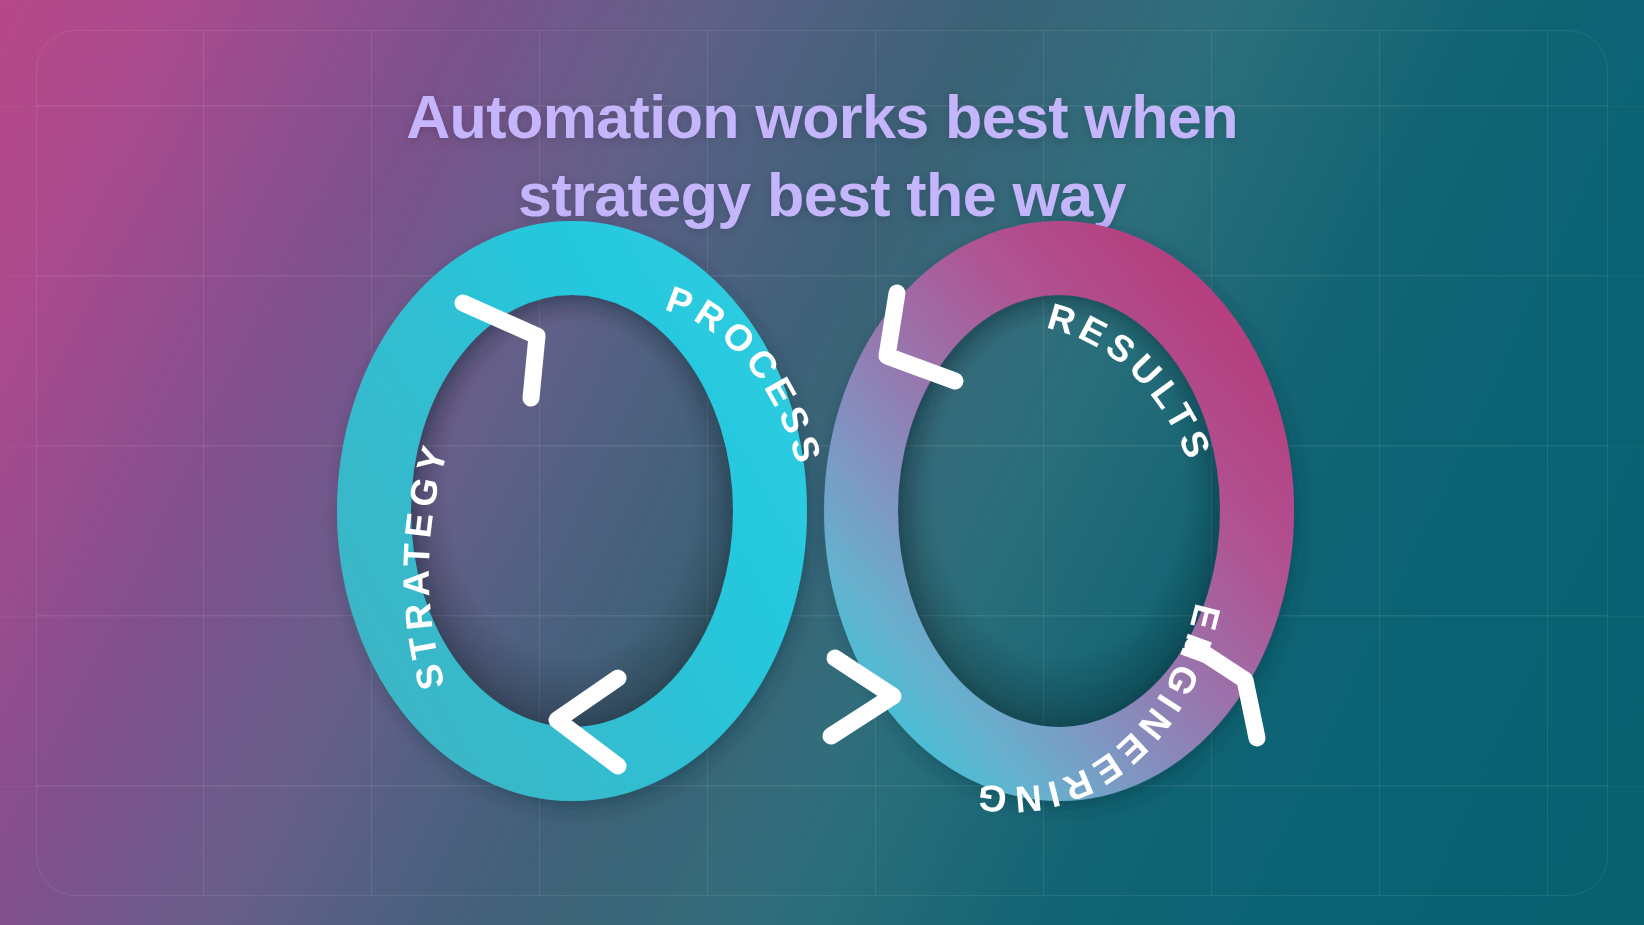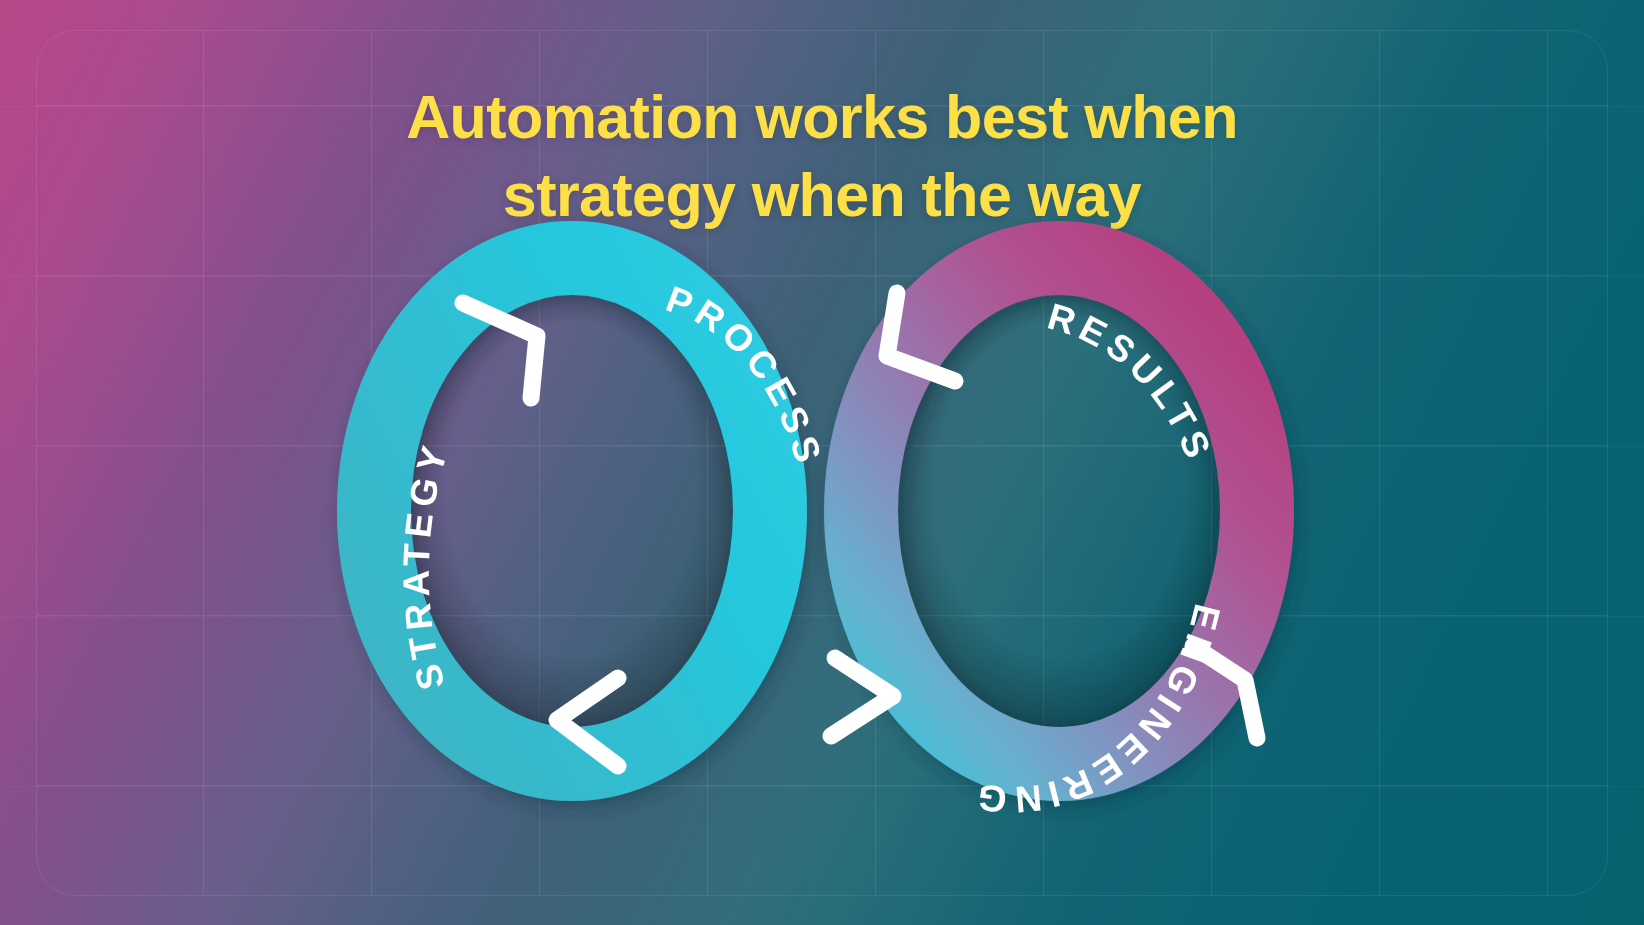--- a/index.html
+++ b/index.html
@@ -80,21 +80,21 @@
     opacity: 0.5;
   }
 
   
   .title {
     position: absolute;
     left: 0;
     top: 78px;
     width: 100%;
     text-align: center;
-    color: #fde047;
+    color: #c4b5fd;
     font-size: 61px;
     font-weight: 700;
     line-height: 1.28;
     letter-spacing: -0.6px;
     text-shadow: 0 2px 10px rgba(0,0,0,0.16);
   }
   .title .line { display: block; }
 
   
   .diagram {
@@ -122,21 +122,21 @@
   <div class="bg-base"></div>
   <div class="bg-sheen"></div>
   <div class="grid-outside"></div>
 
   <div class="grid-plate">
     <div class="lines"></div>
   </div>
 
   <div class="title">
     <span class="line">Automation works best when</span>
-    <span class="line">strategy when the way</span>
+    <span class="line">strategy best the way</span>
   </div>
 
   <div class="diagram">
     <svg viewBox="0 0 960 540" xmlns="http://www.w3.org/2000/svg">
       <defs>
 
         <linearGradient id="gLeft" x1="0%" y1="80%" x2="100%" y2="10%">
           <stop offset="0%" stop-color="#3bb6c6"></stop>
           <stop offset="38%" stop-color="#31bed2"></stop>
           <stop offset="72%" stop-color="#24c8de"></stop>

